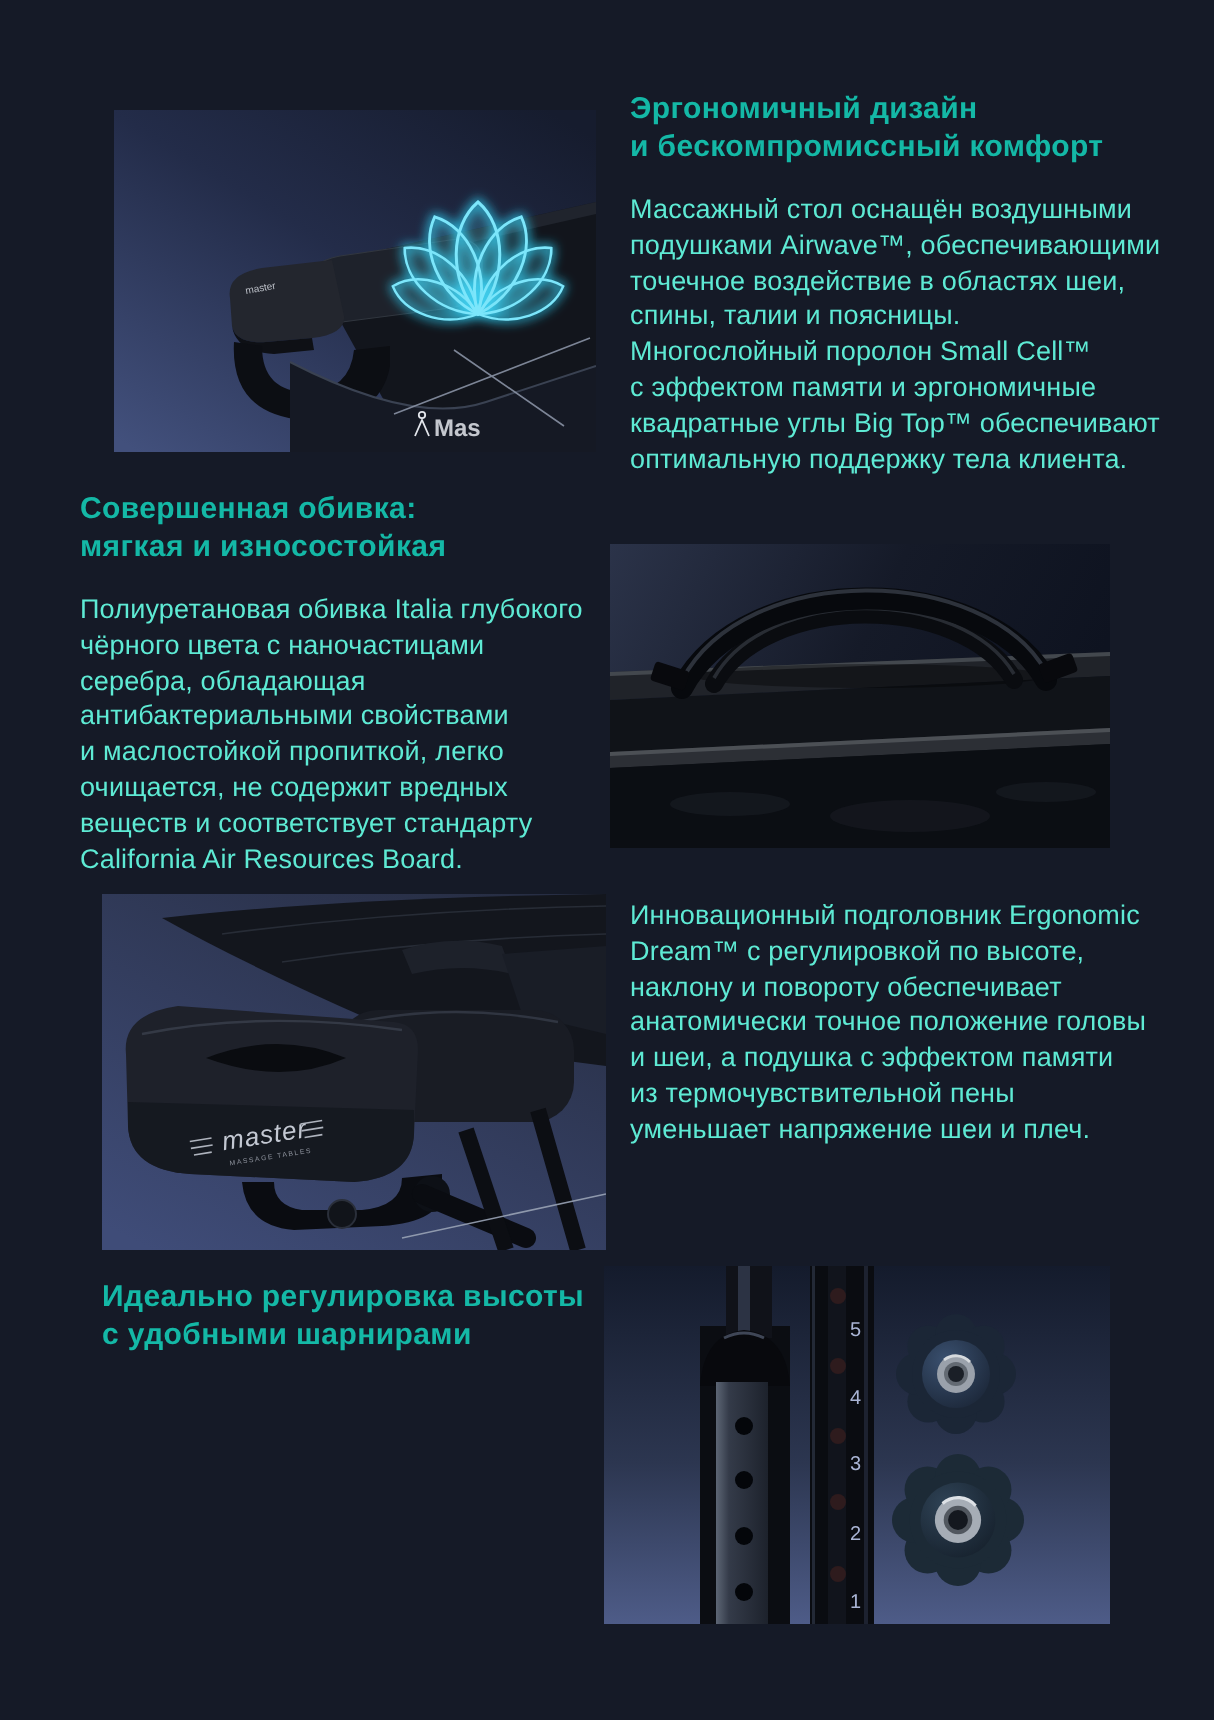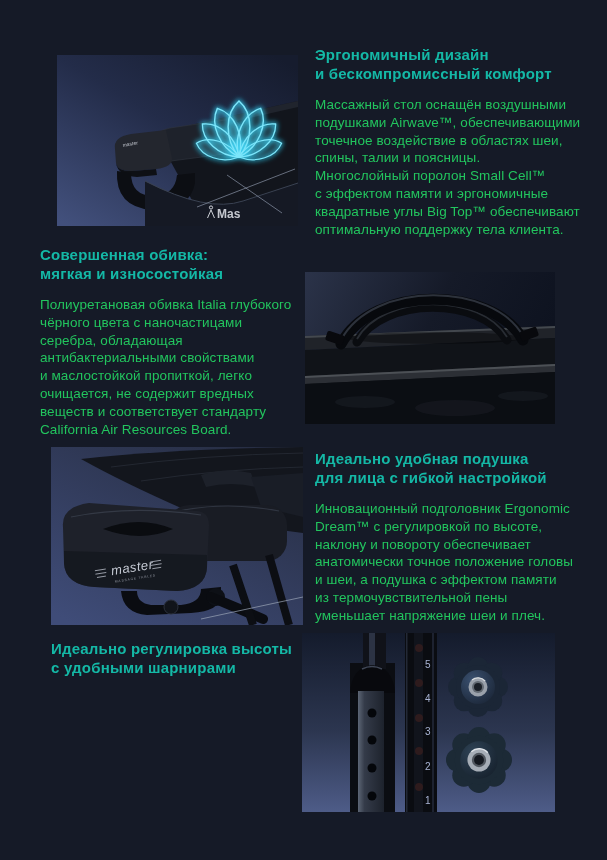--- a/index.html
+++ b/index.html
@@ -13,21 +13,21 @@
   .txt{position:absolute;}
   .txt h2{
     margin:0 0 13px 0;
     font-size:15px;line-height:19px;font-weight:700;
     color:#14b8a6;letter-spacing:.2px;
     white-space:pre-line;
   }
   .txt p{
     margin:0;
     font-size:13.5px;line-height:17.8px;font-weight:400;
-    color:#22c55e;letter-spacing:.1px;
+    color:#5eead4;letter-spacing:.1px;
     white-space:pre-line;
   }
   figure{margin:0;position:absolute;overflow:hidden;}
   figure svg{display:block;}
   .img1{left:57px;top:55px;width:241px;height:171px;}
   .t1  {left:315px;top:45px;width:278px;}
   .t2  {left:40px;top:245px;width:278px;}
   .img2{left:305px;top:272px;width:250px;height:152px;}
   .img3{left:51px;top:447px;width:252px;height:178px;}
   .t3  {left:315px;top:449px;width:278px;}
@@ -194,22 +194,20 @@
         <circle cx="120" cy="160" r="7" fill="#11141a" stroke="#2a2f3a" stroke-width="1"></circle>
         <circle cx="165" cy="150" r="9" fill="#0d1016"></circle>
         <path d="M160,150 L212,172" stroke="#0a0c11" stroke-width="10" stroke-linecap="round"></path>
         <path d="M182,118 L202,178 M218,108 L238,178" stroke="#0c0e13" stroke-width="8"></path>
         <path d="M150,172 L252,150" stroke="#99a3b5" stroke-width="0.8" opacity="0.9"></path>
       </g>
     </svg>
   </figure>
 
   <div class="txt t3">
-    <h2>Идеально удобная подушка
-для лица с гибкой настройкой</h2>
     <p>Инновационный подголовник Ergonomic
 Dream™ с регулировкой по высоте,
 наклону и повороту обеспечивает
 анатомически точное положение головы
 и шеи, а подушка с эффектом памяти
 из термочувствительной пены
 уменьшает напряжение шеи и плеч.</p>
   </div>
 
   <div class="txt t4">

